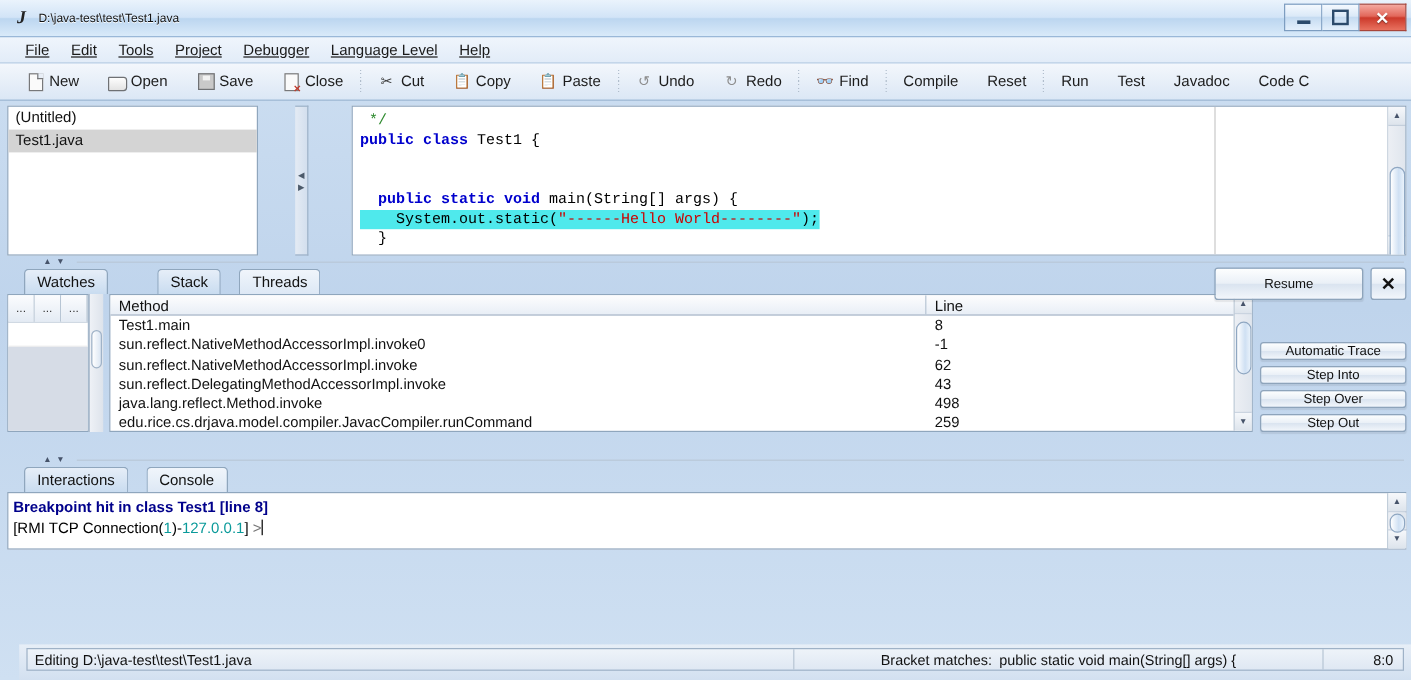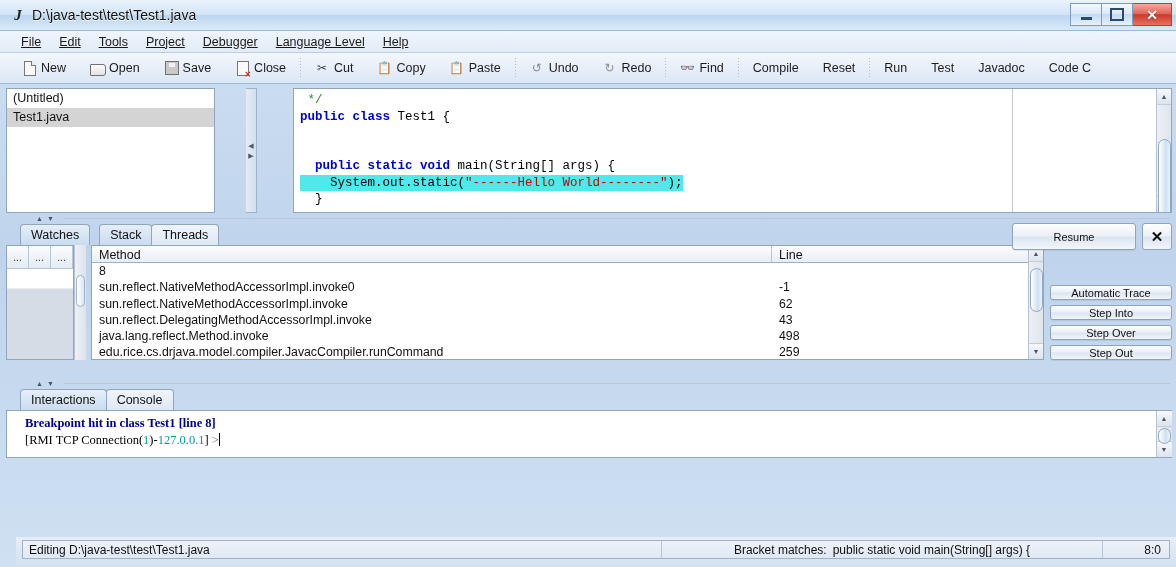--- a/index.html
+++ b/index.html
@@ -15,21 +15,21 @@
        box-sizing:border-box;}
 
   
   .titlebar{height:30px;position:relative;
     background:linear-gradient(180deg,#eaf3fc 0%,#d2e4f7 48%,#bcd6f0 52%,#d9eaf9 100%);
     border-bottom:1px solid #9ab8d8;
     display:flex;align-items:center;}
   .title-icon{width:22px;height:20px;margin-left:7px;position:relative;
      font-family:"Liberation Serif",serif;font-size:15px;color:#222;
      display:flex;align-items:center;justify-content:center;font-style:italic;font-weight:bold;}
-  .title-text{font-size:14px;color:#111;margin-left:3px;
+  .title-text{font-size:10px;color:#111;margin-left:3px;
      text-shadow:0 1px 0 rgba(255,255,255,.9);}
   .wctrls{position:absolute;right:4px;top:3px;display:flex;gap:0;}
   .wbtn{width:30px;height:21px;border:1px solid #7d9dc0;
     background:linear-gradient(180deg,#f4f9fe 0%,#dbe9f8 45%,#c5dbf1 50%,#e4f0fc 100%);
     display:flex;align-items:center;justify-content:center;}
   .wbtn.mid{border-left:none;}
   .wbtn.close{border-left:none;width:38px;
     background:linear-gradient(180deg,#f4a9a0 0%,#e2675a 45%,#cc3a2b 52%,#e8715f 100%);
     border-color:#a8453a;}
   .gl-min{width:11px;height:3px;background:#2b4a6b;margin-top:7px;}
@@ -102,21 +102,21 @@
   .sb-thumb{position:absolute;left:1px;right:1px;border:1px solid #8fa7c2;border-radius:7px;
      background:linear-gradient(90deg,#ffffff,#cfe0f3 60%,#e9f2fb);}
 
   
   .hdiv{height:10px;display:flex;align-items:center;justify-content:flex-start;
       padding-left:36px;gap:4px;font-size:7px;color:#46536a;}
   .hdiv .dots{flex:1;height:1px;margin:0 6px;background:#b9c7d7;}
 
   
   .dbgpanel{margin:0 4px 0 6px;height:155px;box-sizing:border-box;position:relative;}
-  .tabrow{display:flex;align-items:flex-end;height:22px;padding-left:14px;gap:0;}
+  .tabrow{display:flex;align-items:flex-end;height:22px;padding-left:14px;gap:16px;}
   .tab{padding:3px 10px 3px 10px;font-size:12.5px;color:#111;
      border:1px solid #8fa6bd;border-bottom:none;border-radius:4px 4px 0 0;
      background:linear-gradient(180deg,#f0f5fb,#dde8f5);margin-right:-1px;}
   .tab.active{background:linear-gradient(180deg,#e6eef8,#c9dcf0);font-weight:normal;}
   .tabgap{width:10px;}
   .dbgbody{display:flex;height:115px;}
   .watches{width:68px;border:1px solid #8fa6bd;background:#fff;box-sizing:border-box;
       display:flex;flex-direction:column;}
   .wcols{display:flex;height:22px;border-bottom:1px solid #b7c5d4;}
   .wcol{flex:1;border-right:1px solid #b7c5d4;
@@ -144,21 +144,21 @@
      background:linear-gradient(180deg,#fdfefe 0%,#eaf0f7 48%,#dae4f0 52%,#f2f6fb 100%);
      font-size:11px;color:#111;display:flex;align-items:center;justify-content:center;
      box-shadow:0 1px 1px rgba(0,0,0,.08);}
   .closebtn{position:absolute;right:0;top:0;width:28px;height:25px;border:1px solid #8ea4bb;border-radius:3px;
      background:linear-gradient(180deg,#fdfefe 0%,#eaf0f7 48%,#dae4f0 52%,#f2f6fb 100%);
      display:flex;align-items:center;justify-content:center;font-size:15px;font-weight:bold;color:#111;}
 
   
   .interwrap{margin:0 4px 0 6px;}
   .intbody{height:48px;border:1px solid #8fa6bd;background:#fff;display:flex;box-sizing:border-box;}
-  .inttext{flex:1;padding:4px 0 0 18px;font-family:Liberation Serif, serif;
+  .inttext{flex:1;padding:4px 0 0 4px;font-family:Liberation Sans, sans-serif;
      font-size:12.5px;line-height:17px;}
   .bp{color:#00008b;font-weight:bold;}
   .rmi{color:#000;margin-top:38px;}
   .ip{color:#0a9a9a;}
   .prompt{color:#777;}
 
   
   .status{position:absolute;left:16px;right:0;bottom:0;height:30px;
     background:linear-gradient(180deg,#e7eef7,#d2e0f0);padding:3px 6px 0 6px;box-sizing:border-box;}
   .statinner{display:flex;height:19px;align-items:center;
@@ -336,20 +336,21 @@
         <div style="position:absolute;left:1px;right:1px;top:30px;height:30px;border:1px solid #9fb2c7;border-radius:6px;background:linear-gradient(90deg,#fff,#dbe6f3);"></div>
       </div>
 
       <div class="stackwrap">
         <div class="stacktbl">
           <div class="sthead">
             <div class="st-m">Method</div>
             <div class="st-l">Line</div>
           </div>
           <div class="strow">
+              <span class="m">Test1.main</span>
               <span class="l">8</span>
             </div>
           <div class="strow">
               <span class="m">sun.reflect.NativeMethodAccessorImpl.invoke0</span>
               <span class="l">-1</span>
             </div>
           <div class="strow">
               <span class="m">sun.reflect.NativeMethodAccessorImpl.invoke</span>
               <span class="l">62</span>
             </div>

